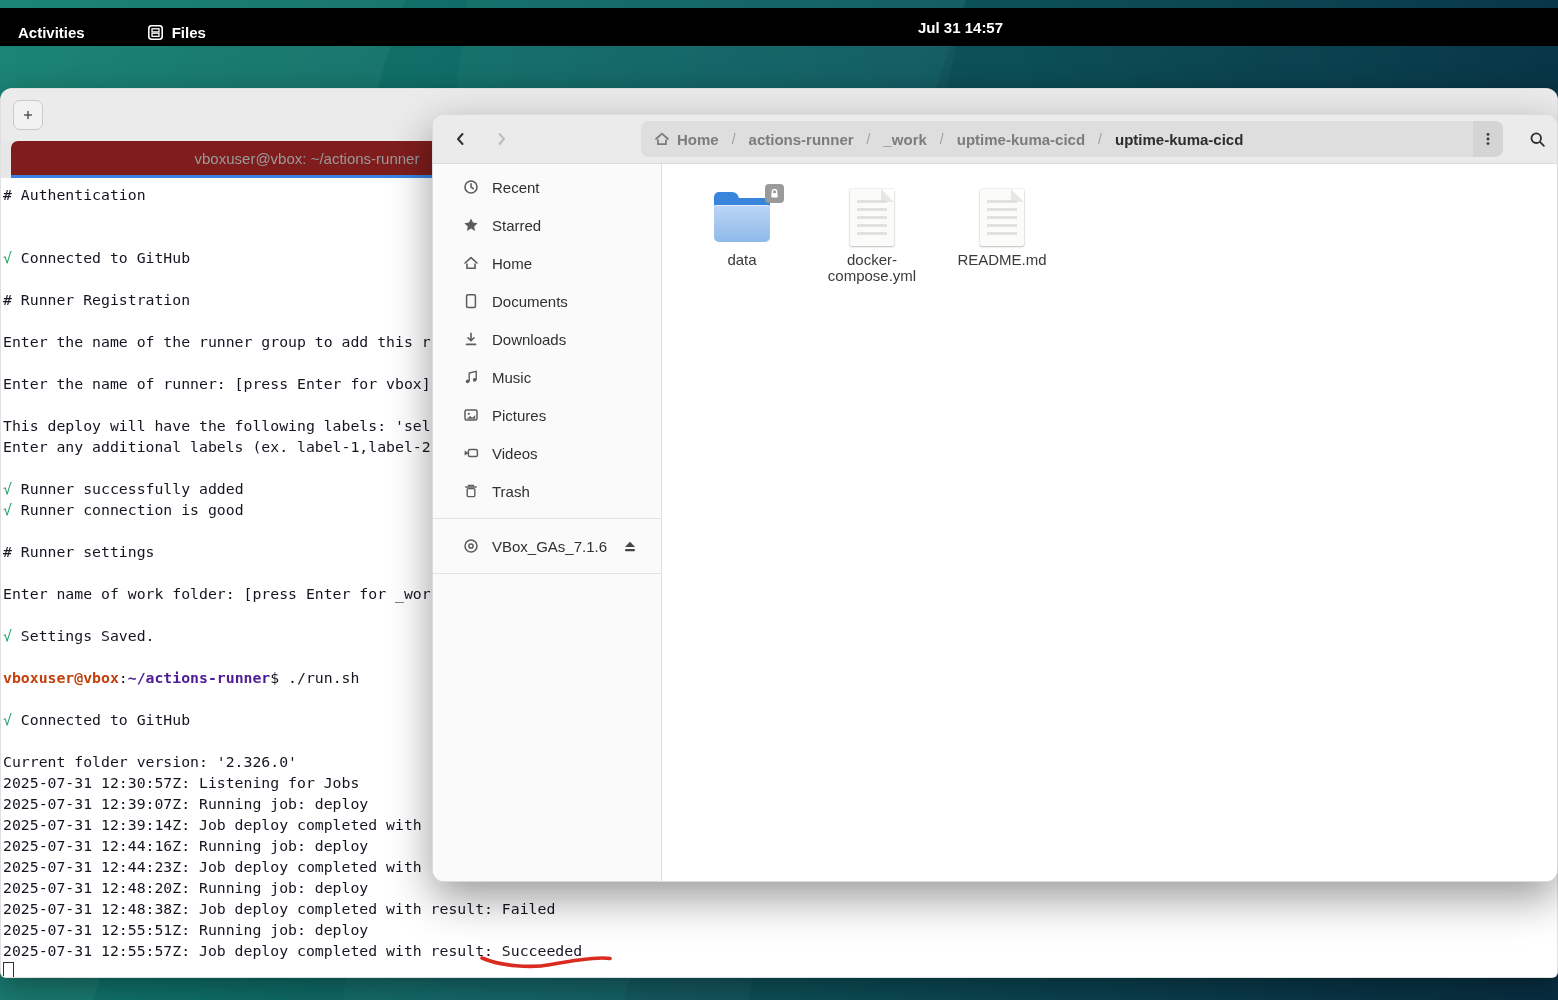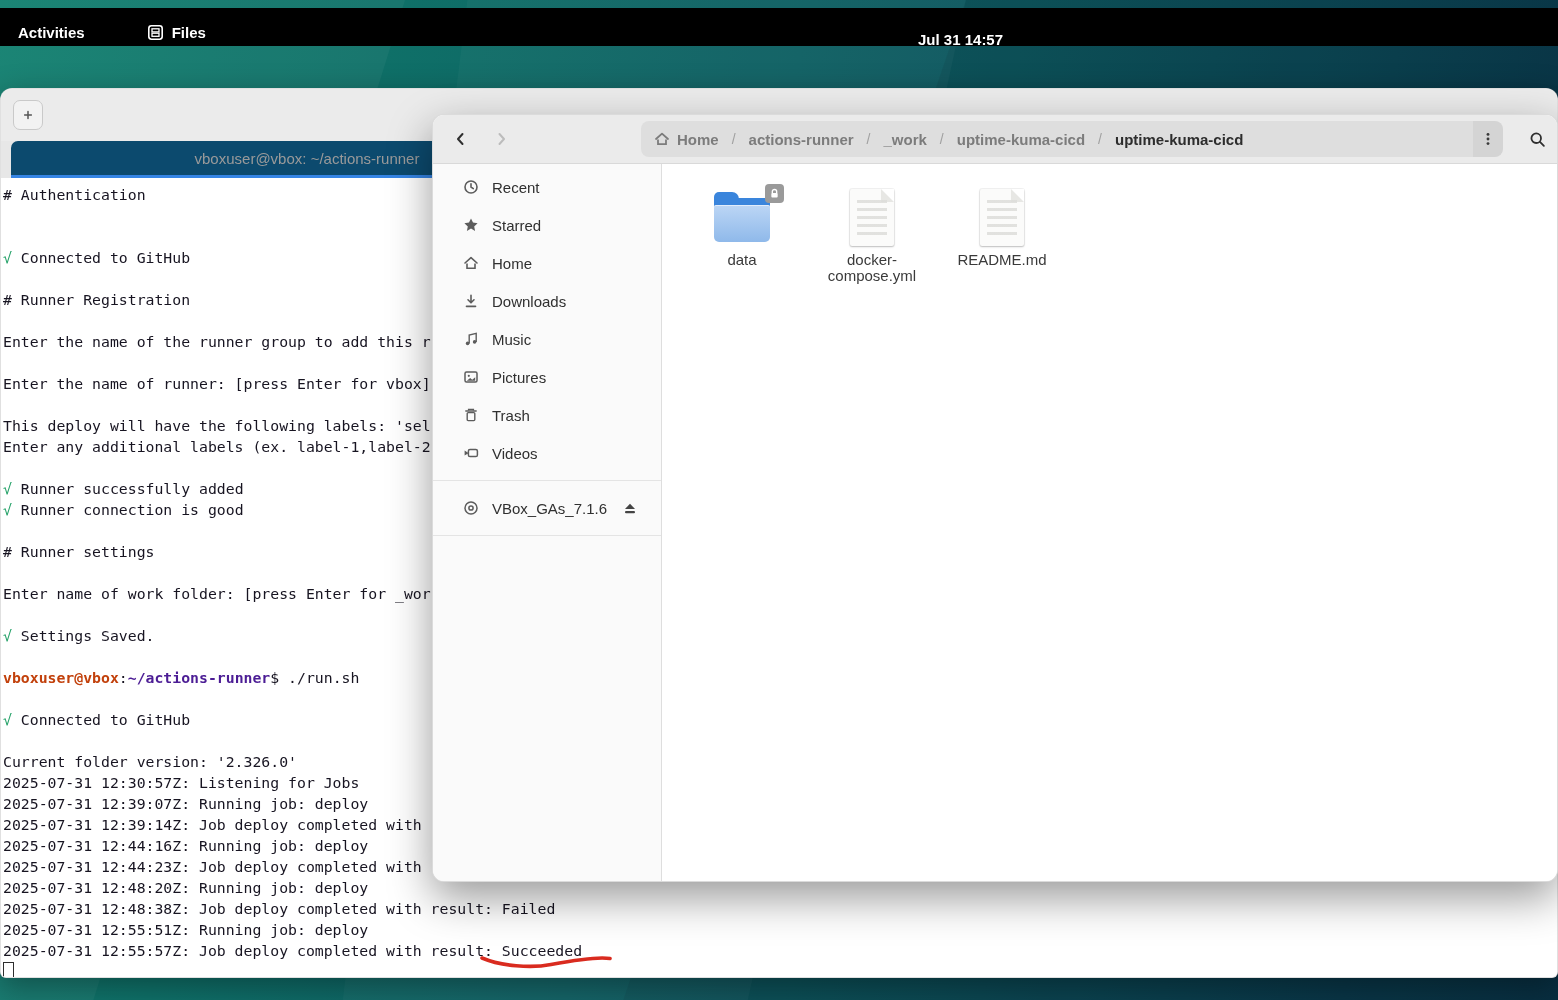--- a/index.html
+++ b/index.html
@@ -16,37 +16,37 @@
   .facet3 { position:absolute; inset:0; background:rgba(255,255,255,0.03);
     clip-path:polygon(30% 0,62% 0,48% 100%,22% 100%); }
 
   
   .topbar { position:absolute; left:0; top:0; width:1558px; height:38px; background:#000;
     display:flex; align-items:flex-end; color:#fff; z-index:50;margin-top:8px; }
   .tb-btn { height:28px; display:flex; align-items:center; gap:8px; padding:0 12px;
     border-radius:14px; font-size:15px; font-weight:700; color:#fff; cursor:default; }
   .tb-activities { margin-left:6px; }
   .tb-appmenu { margin-left:38px; }
-  .tb-clock { position:absolute; left:918px; top:12px; height:38px; display:flex; align-items:center;
+  .tb-clock { position:absolute; left:918px; top:0; height:38px; display:flex; align-items:center;
     font-size:15px; font-weight:700; }
 
   
   .icn { display:inline-flex; align-items:center; justify-content:center; flex:0 0 auto; }
 
   
   .term-window { position:absolute; left:0; top:88px; width:1558px; height:890px;
     background:#fff; border-radius:12px 12px 6px 6px; box-shadow:0 8px 30px rgba(0,0,0,0.35);
     z-index:10; overflow:hidden; border:1px solid rgba(0,0,0,0.12); }
   .term-headerbar { height:52px; background:#ebebeb; position:relative; }
   .newtab-btn { position:absolute; left:12px; top:11px; width:30px; height:30px;
     border:1px solid #c9c9c9; border-radius:7px; background:#f2f2f2;
     display:flex; align-items:center; justify-content:center; }
   .term-tabbar { height:37px; background:#e7e7e7; position:relative; }
   .term-tab { position:absolute; left:10px; top:0; width:592px; height:37px;
-    background:#0c4a6e; border-radius:7px 7px 0 0; border-bottom:3px solid #3584e4;
+    background:#7f1d1d; border-radius:7px 7px 0 0; border-bottom:3px solid #3584e4;
     display:flex; align-items:center; justify-content:center;
     font-size:15px; color:#9a9a9a; }
   .term-content { position:relative; background:#fff; height:calc(100% - 89px);
     font-family:"DejaVu Sans Mono", monospace; font-size:14.8px; color:#171421;
     padding:6px 0 0 2px; overflow:hidden; }
   .tline { height:21px; line-height:21px; white-space:pre; }
   .cursor-box { display:inline-block; width:11px; height:19px; border:1.5px solid #2e2e2e;
     vertical-align:middle; margin-top:-3px; }
 
   
@@ -254,20 +254,28 @@
             <svg width="16" height="16" viewBox="0 0 16 16">
               <path d="M2 8l6-5.4L14 8" fill="none" stroke="#5c5c5c" stroke-width="1.6" stroke-linecap="round" stroke-linejoin="round"></path>
               <path d="M4 8.6V13.2h8V8.6" fill="none" stroke="#5c5c5c" stroke-width="1.6"></path>
             </svg>
           </span>
           <span>Home</span>
         </div>
         <div class="sb-row">
           <span class="icn">
             <svg width="16" height="16" viewBox="0 0 16 16">
+              <rect x="3.6" y="1.8" width="8.8" height="12.6" rx="1.2" fill="none" stroke="#5c5c5c" stroke-width="1.5"></rect>
+            </svg>
+          </span>
+          <span>Documents</span>
+        </div>
+        <div class="sb-row">
+          <span class="icn">
+            <svg width="16" height="16" viewBox="0 0 16 16">
               <path d="M8 2.3v7.2M5 6.8l3 3 3-3" fill="none" stroke="#5c5c5c" stroke-width="1.6" stroke-linecap="round" stroke-linejoin="round"></path>
               <path d="M3.5 13.4h9" stroke="#5c5c5c" stroke-width="1.6" stroke-linecap="round"></path>
             </svg>
           </span>
           <span>Downloads</span>
         </div>
         <div class="sb-row">
           <span class="icn">
             <svg width="16" height="16" viewBox="0 0 16 16">
               <path d="M6.2 12.4V4l7-1.6v8.5" fill="none" stroke="#5c5c5c" stroke-width="1.4"></path>
@@ -283,35 +291,35 @@
               <rect x="2" y="3" width="12" height="10" rx="1.5" fill="none" stroke="#5c5c5c" stroke-width="1.5"></rect>
               <circle cx="5.8" cy="6.8" r="1.1" fill="#5c5c5c"></circle>
               <path d="M3.8 11.8l3.4-2.9 2 1.8 3-2.4v3.5z" fill="#5c5c5c"></path>
             </svg>
           </span>
           <span>Pictures</span>
         </div>
         <div class="sb-row">
           <span class="icn">
             <svg width="16" height="16" viewBox="0 0 16 16">
+              <path d="M5 7.8L1.6 5.6v4.8L5 8.6z" fill="#5c5c5c"></path>
+              <rect x="5.4" y="4.4" width="9" height="7.2" rx="1.6" fill="none" stroke="#5c5c5c" stroke-width="1.5"></rect>
+            </svg>
+          </span>
+          <span>Videos</span>
+        </div>
+        <div class="sb-row">
+          <span class="icn">
+            <svg width="16" height="16" viewBox="0 0 16 16">
               <path d="M5.6 3.6V2.4h4.8v1.2" fill="none" stroke="#5c5c5c" stroke-width="1.4"></path>
               <path d="M2.8 4h10.4" stroke="#5c5c5c" stroke-width="1.4" stroke-linecap="round"></path>
               <rect x="4.2" y="5.6" width="7.6" height="8" rx="1" fill="none" stroke="#5c5c5c" stroke-width="1.4"></rect>
             </svg>
           </span>
           <span>Trash</span>
-        </div>
-        <div class="sb-row">
-          <span class="icn">
-            <svg width="16" height="16" viewBox="0 0 16 16">
-              <path d="M5 7.8L1.6 5.6v4.8L5 8.6z" fill="#5c5c5c"></path>
-              <rect x="5.4" y="4.4" width="9" height="7.2" rx="1.6" fill="none" stroke="#5c5c5c" stroke-width="1.5"></rect>
-            </svg>
-          </span>
-          <span>Videos</span>
         </div>
         <div class="sb-sep"></div>
         <div class="sb-row">
           <span class="icn">
             <svg width="16" height="16" viewBox="0 0 16 16">
               <circle cx="8" cy="8" r="6" fill="none" stroke="#5c5c5c" stroke-width="1.5"></circle>
               <circle cx="8" cy="8" r="2.1" fill="none" stroke="#5c5c5c" stroke-width="1.5"></circle>
             </svg>
           </span>
           <span>VBox_GAs_7.1.6</span>

